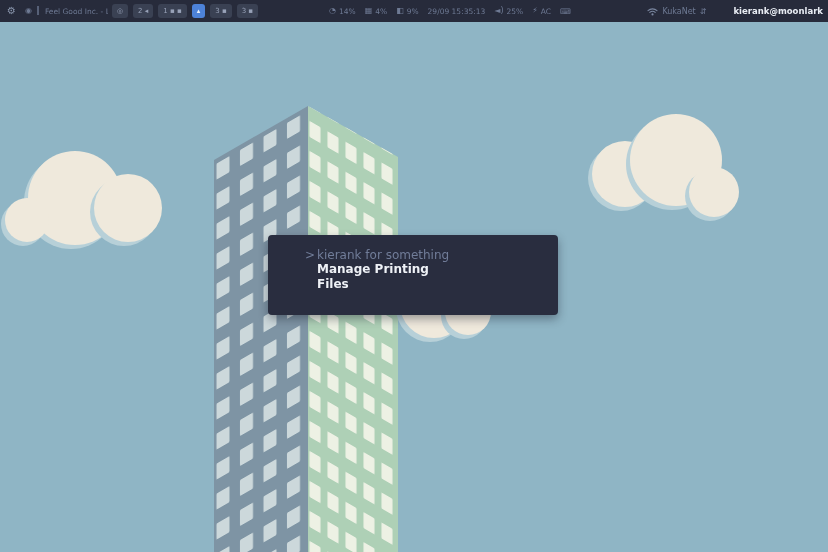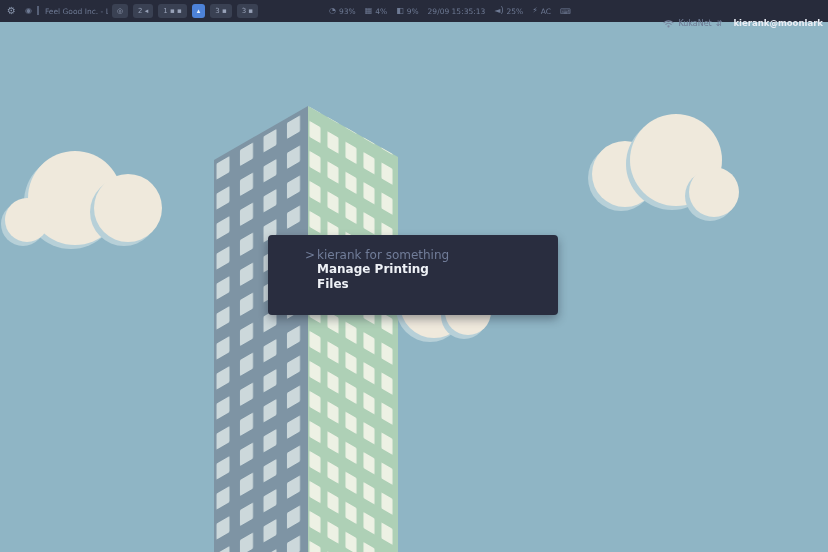--- a/index.html
+++ b/index.html
@@ -22,23 +22,23 @@
   .tags{position:absolute;left:112px;top:4px;display:flex;gap:5px;height:14px;}
   .tag{
     background:#3a4153;border-radius:3px;padding:0 5px;display:flex;align-items:center;
     font-size:7px;color:#98a2b8;gap:2px;white-space:nowrap;cursor:pointer;
   }
   .tag.active{background:#4d82d8;color:#e8f0fc;}
   .stats{position:absolute;left:329px;top:0;height:22px;display:flex;align-items:center;gap:9px;font-size:7.5px;}
   .stat{display:flex;gap:3px;align-items:center;white-space:nowrap;}
   .stat .ic{font-size:8px;line-height:1;}
   .datetime{white-space:nowrap;}
-  .rightgrp{position:absolute;right:5px;top:12px;height:22px;display:flex;align-items:center;gap:4px;font-size:8px;}
+  .rightgrp{position:absolute;right:5px;top:0;height:22px;display:flex;align-items:center;gap:4px;font-size:8px;}
   .ssid{white-space:nowrap;}
-  .user{font-weight:bold;color:#e9edf4;font-size:8.5px;margin-left:7px;white-space:nowrap;}
+  .user{font-weight:bold;color:#e9edf4;font-size:8.5px;margin-left:23px;white-space:nowrap;}
   .wifi-svg{display:block;}
   
   .wallpaper{position:absolute;top:22px;left:0;width:828px;height:530px;z-index:1;}
   
   .launcher{
     position:absolute;left:268px;top:235px;width:290px;height:80px;
     background:#292d3f;border-radius:4px;z-index:20;
     box-shadow:0 4px 10px rgba(18,22,36,.38);
     padding:13px 14px 0 49px;box-sizing:border-box;
     font-size:12px;line-height:14.4px;
@@ -63,21 +63,21 @@
     <span class="tag">2 ◂</span>
     <span class="tag">1 ▪ ▪</span>
     <span class="tag active">▴</span>
     <span class="tag">3 ▪</span>
     <span class="tag">3 ▪</span>
   </div>
 
   <div class="stats">
     <span class="stat">
       <span class="ic">◔</span>
-      <span>93%</span>
+      <span>14%</span>
     </span>
     <span class="stat">
       <span class="ic">▦</span>
       <span>4%</span>
     </span>
     <span class="stat">
       <span class="ic">◧</span>
       <span>9%</span>
     </span>
     <span class="datetime">29/09 15:35:13</span>

